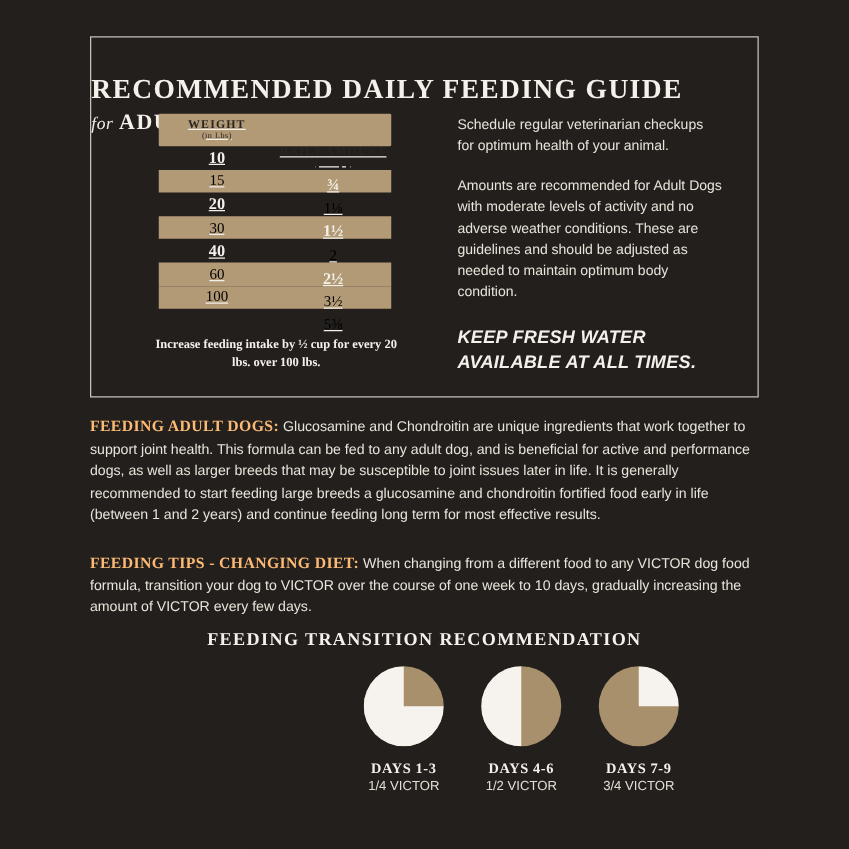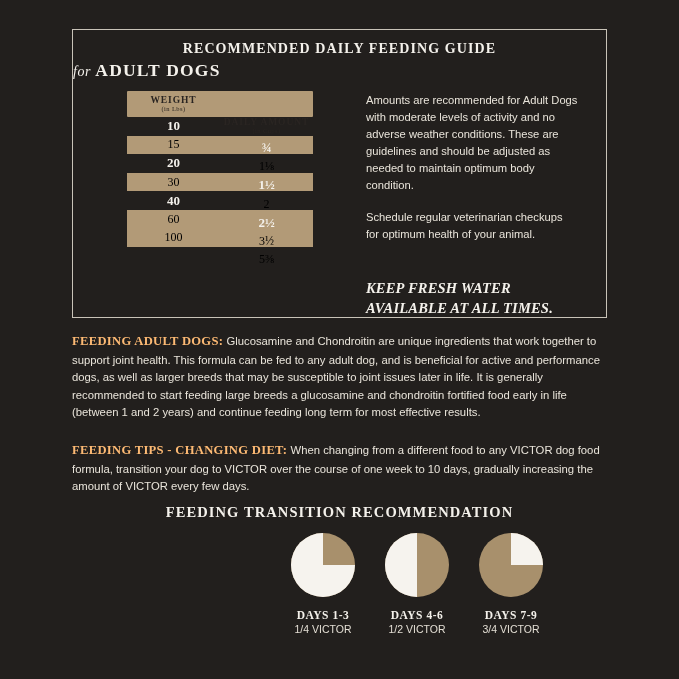--- a/index.html
+++ b/index.html
@@ -25,26 +25,26 @@
   .guide-panel {
     position: absolute;
     left: 72px;
     top: 29px;
     width: 535px;
     height: 289px;
     border: 1.5px solid #c9c3b8;
     box-sizing: border-box;
   }
   .guide-title {
-    text-align: center;
-    margin-top: 11px;
+    text-align: left;
+    margin-top: 28px;
     letter-spacing: 1.1px;
     font-family: "Liberation Serif", serif;
     font-weight: bold;
-    font-size: 14px;
+    font-size: 22px;
     color: #f4f1eb;
   }
   .guide-sub {
     margin-top: 3px;
     font-size: 16px;
     color: #f4f1eb;
   }
   .guide-sub .for {
     font-family: "Liberation Serif", serif;
     font-style: italic;
@@ -57,20 +57,21 @@
     letter-spacing: 1.2px;
     font-size: 17.5px;
   }
 
   
   .table-wrap {
     position: absolute;
     left: 54px;
     top: 61px;
     width: 186px;
+    text-decoration: underline;
   }
   .trow {
     display: flex;
     height: 18.6px;
     align-items: center;
   }
   .trow .c1, .trow .c2 {
     text-align: center;
     font-family: "Liberation Serif", serif;
   }
@@ -127,23 +128,23 @@
     width: 212px;
     font-size: 11.2px;
     line-height: 1.52;
     color: #e9e4da;
   }
   .right-col p { margin: 0; }
   .right-col p + p { margin-top: 15px; }
   .water {
     position: absolute;
     left: 293px;
-    top: 249px;
+    top: 231px;
     width: 225px;
-    font-family: Liberation Serif, serif;
+    font-family: Liberation Sans, sans-serif;
     font-style: italic;
     font-weight: bold;
     font-size: 14.5px;
     line-height: 1.35;
     letter-spacing: 0.2px;
     color: #f4f1eb;
   }
 
   
   .body-block {
@@ -277,24 +278,25 @@
       <div class="trow row-light">
         <div class="c1">60</div>
         <div class="c2">3½</div>
       </div>
       <div class="trow row-light">
         <div class="c1">100</div>
         <div class="c2">5⅜</div>
       </div>
     </div>
 
+    <div class="note">Increase feeding intake by ½ cup for every 20 lbs. over 100 lbs.</div>
 
     <div class="right-col">
+      <p>Schedule regular veterinarian checkups for optimum health of your animal.</p>
       <p>Amounts are recommended for Adult Dogs with moderate levels of activity and no adverse weather conditions. These are guidelines and should be adjusted as needed to maintain optimum body condition.</p>
-      <p>Schedule regular veterinarian checkups for optimum health of your animal.</p>
     </div>
 
     <div class="water">KEEP FRESH WATER AVAILABLE AT ALL TIMES.</div>
   </div>
 
   <div class="body-block one">
     <span class="lead">FEEDING ADULT DOGS:</span><span> Glucosamine and Chondroitin are unique ingredients that work together to support joint health. This formula can be fed to any adult dog, and is beneficial for active and performance dogs, as well as larger breeds that may be susceptible to joint issues later in life. It is generally recommended to start feeding large breeds a glucosamine and chondroitin fortified food early in life (between 1 and 2 years) and continue feeding long term for most effective results.</span>
   </div>
 
   <div class="body-block two">

